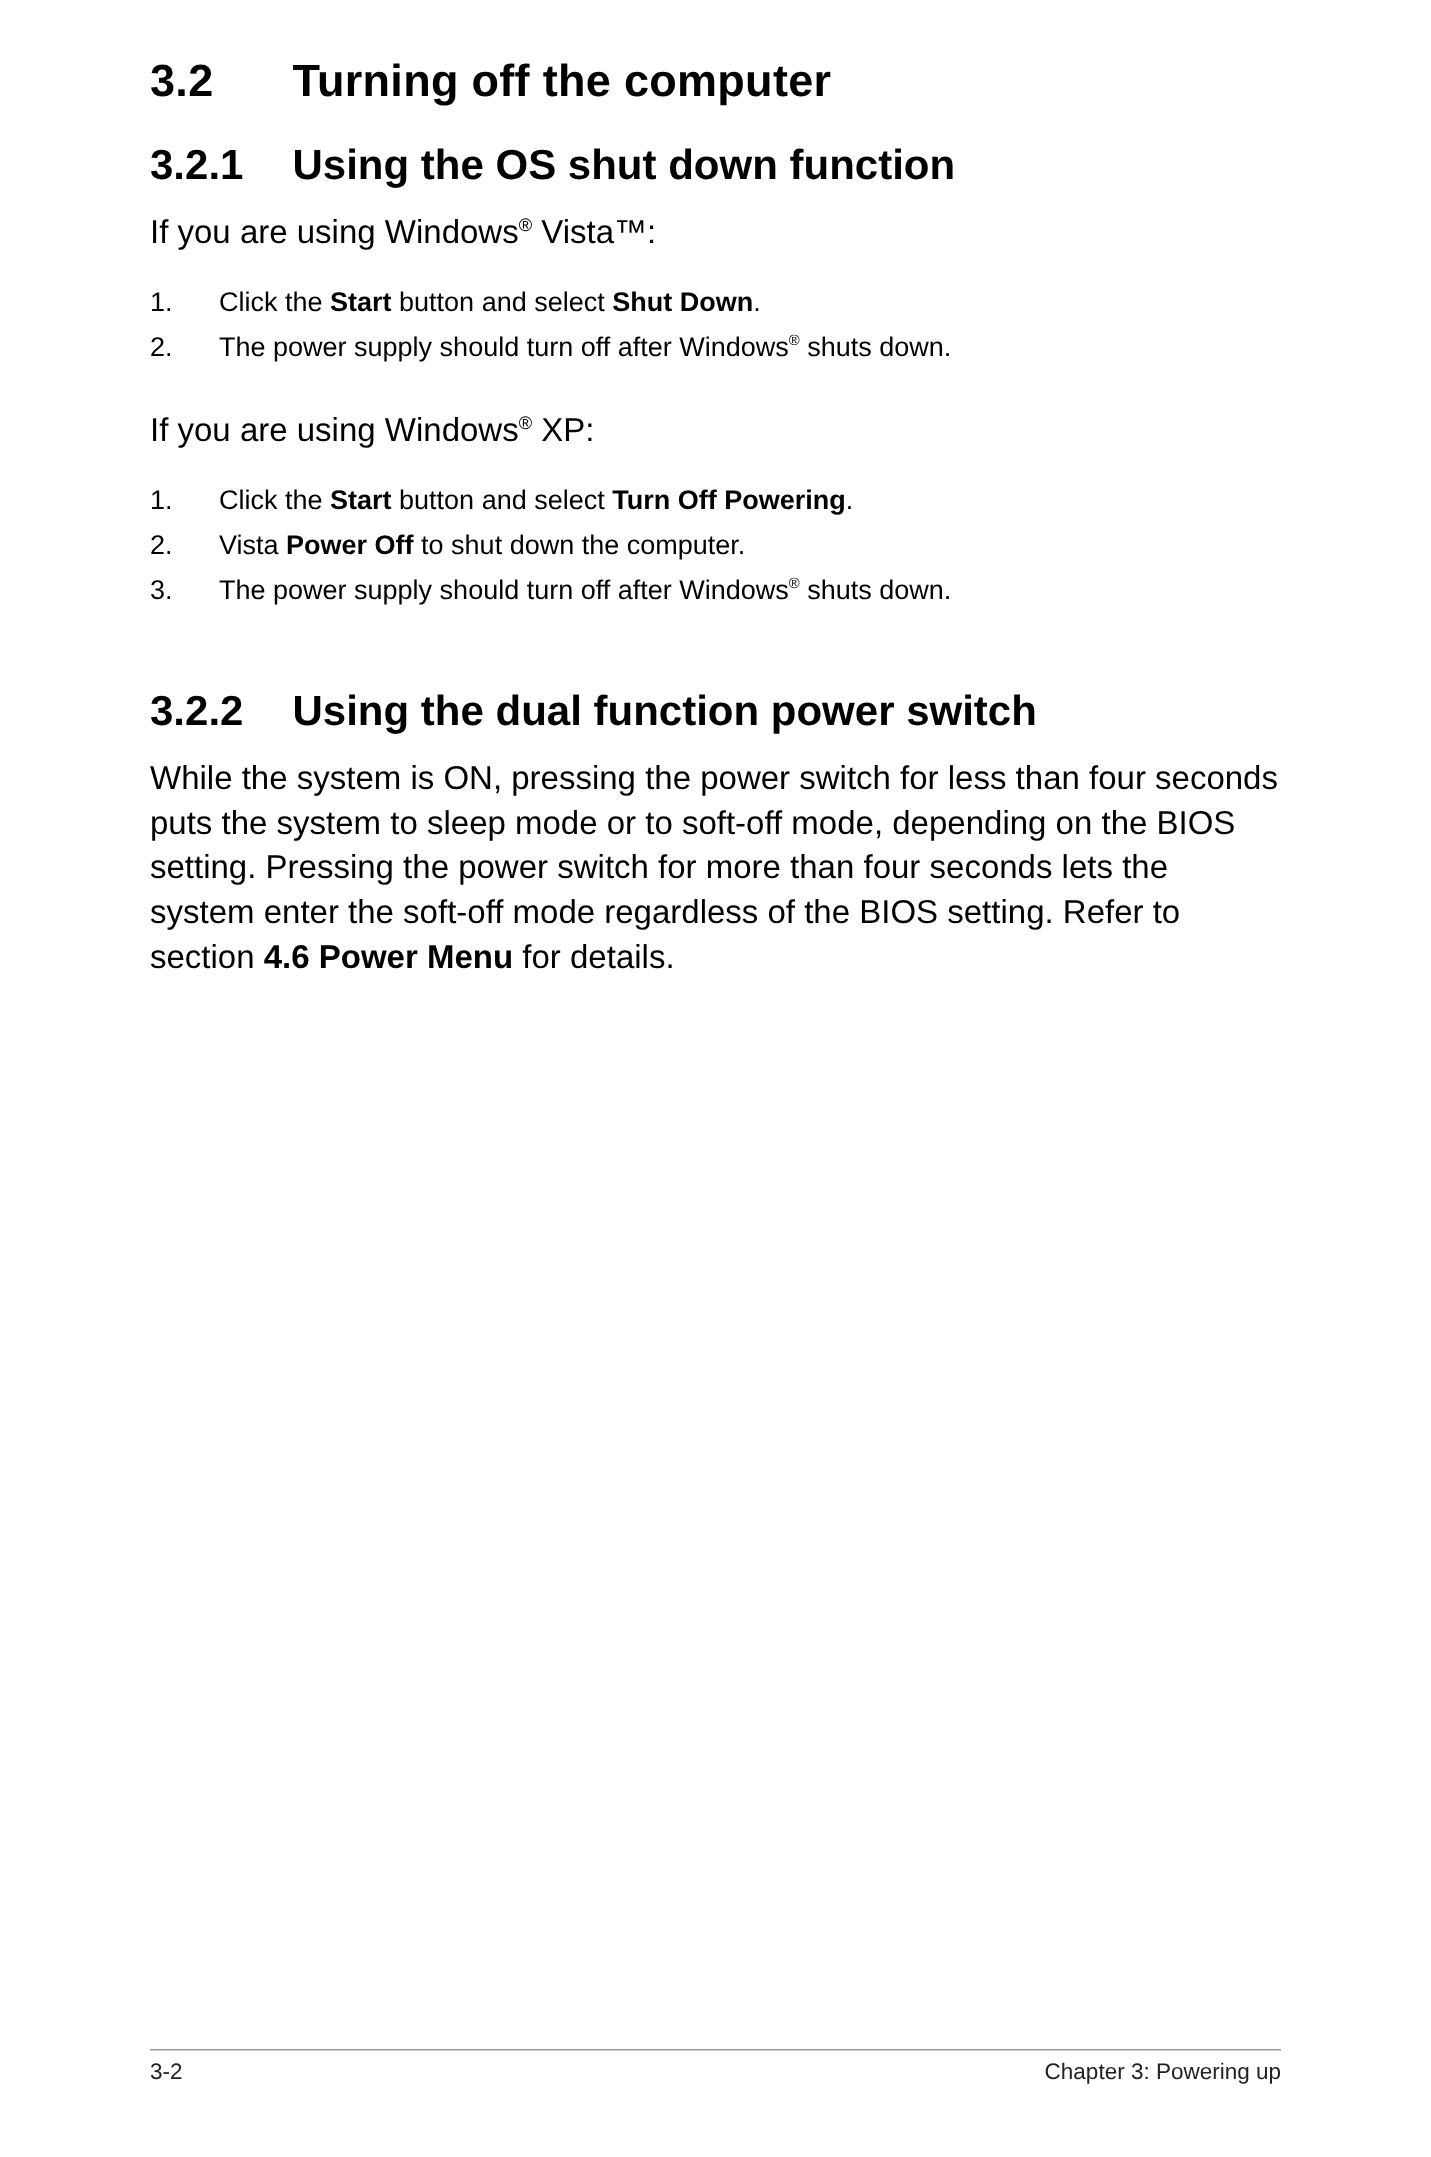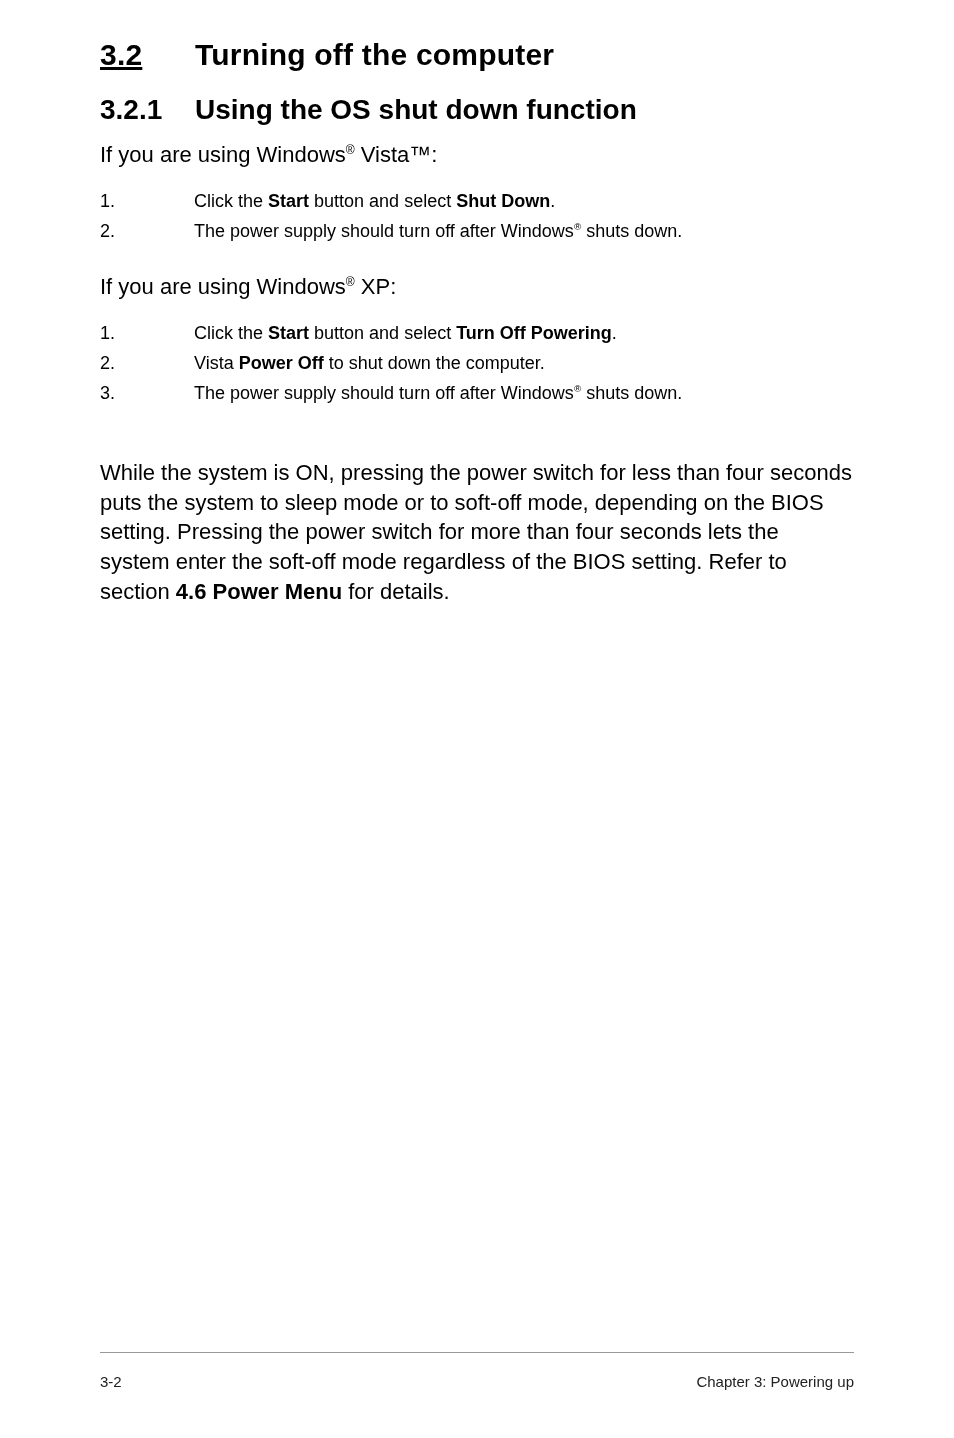--- a/index.html
+++ b/index.html
@@ -18,21 +18,20 @@
     }
     .h1 {
       font-size: 30px;
       font-weight: bold;
       margin-bottom: 22px;
       letter-spacing: 0.2px;
     }
     .h1 .num {
       display: inline-block;
       width: 95px;
-      text-decoration: underline;
     }
     .h2 {
       font-size: 28px;
       font-weight: bold;
       margin-bottom: 14px;
     }
     .h2 .num {
       display: inline-block;
       width: 95px;
     }
@@ -49,37 +48,36 @@
       line-height: 1.45;
       display: flex;
       margin-bottom: 4px;
     }
     .li .marker {
       width: 46px;
       flex-shrink: 0;
     }
     .li .content {
       flex: 1;
-      margin-left: 48px;
     }
     sup {
       font-size: 0.55em;
       vertical-align: super;
       line-height: 0;
     }
     .bold {
       font-weight: bold;
     }
     .footer {
       position: absolute;
       bottom: 48px;
       left: 100px;
       right: 100px;
       border-top: 1px solid #999;
-      padding-top: 20px;
+      padding-top: 6px;
       display: flex;
       justify-content: space-between;
       font-size: 15px;
       color: #222;
     }
     .sec322 {
       margin-top: 52px;
     }
   </style>
 </head>
@@ -131,20 +129,23 @@
   </div>
   <div class="li">
     <span class="marker">3.</span>
     <span class="content">
       <span>The power supply should turn off after Windows</span><sup>®</sup><span> shuts down.</span>
     </span>
   </div>
 </div>
 
 <div class="sec322">
+  <div class="h2">
+    <span class="num">3.2.2</span><span>Using the dual function power switch</span>
+  </div>
   <p class="para">
     <span>While the system is ON, pressing the power switch for less than four seconds puts the system to sleep mode or to soft-off mode, depending on the BIOS setting. Pressing the power switch for more than four seconds lets the system enter the soft-off mode regardless of the BIOS setting. Refer to section </span><span class="bold">4.6 Power Menu</span><span> for details.</span>
   </p>
 </div>
 
 <div class="footer">
   <span>3-2</span>
   <span>Chapter 3: Powering up</span>
 </div>
 

